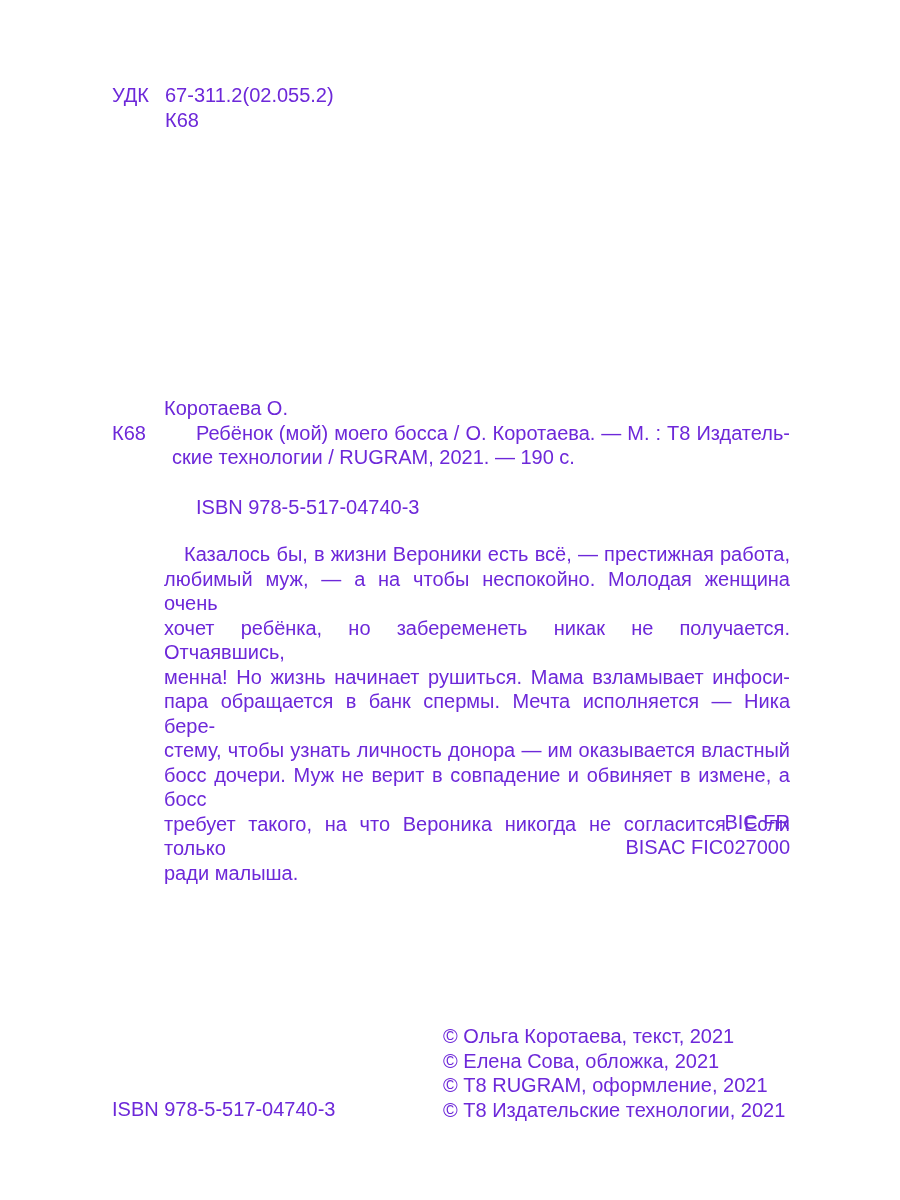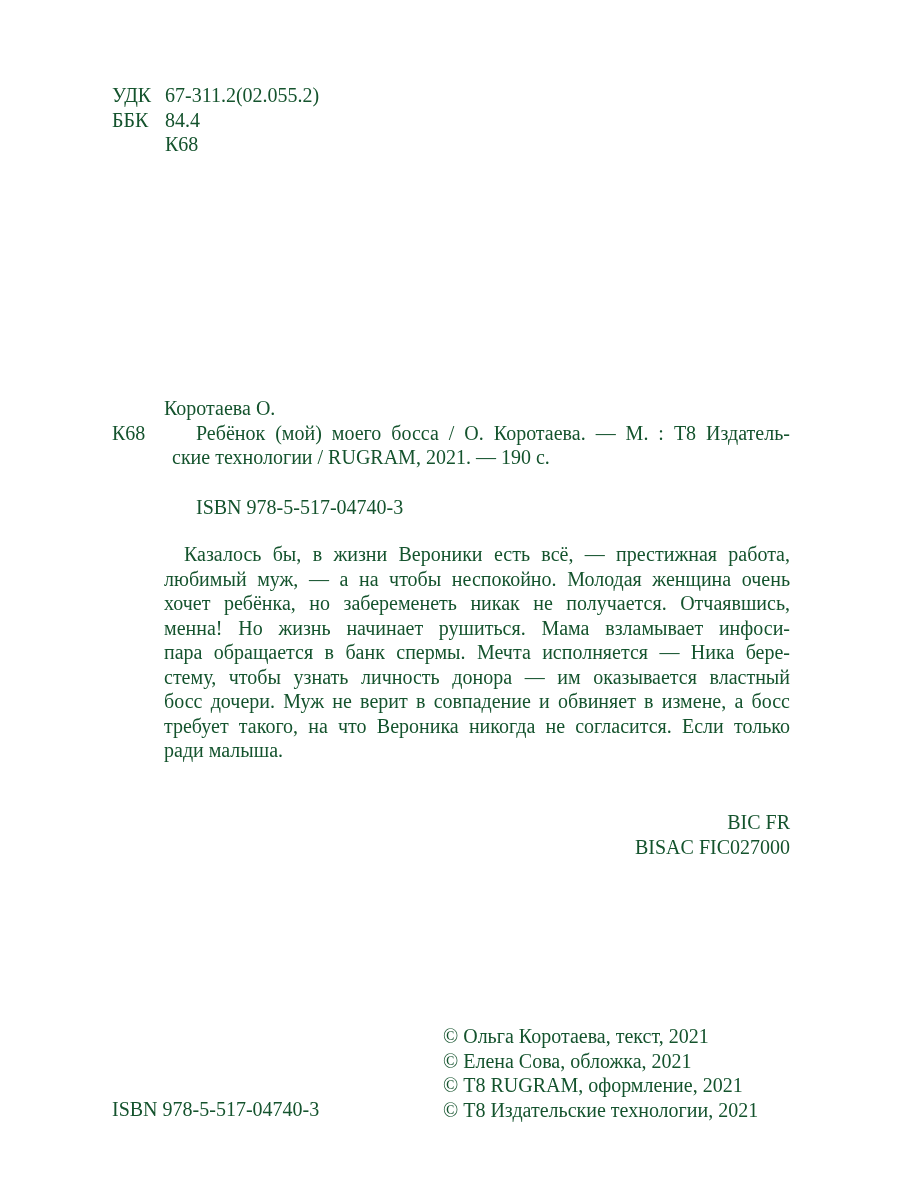--- a/index.html
+++ b/index.html
@@ -5,22 +5,22 @@
   html, body {
     margin: 0;
     padding: 0;
     background: #ffffff;
   }
   .page {
     position: relative;
     width: 900px;
     height: 1200px;
     background: #ffffff;
-    font-family: Liberation Serif, serif;
-    color: #14532d;
+    font-family: Liberation Sans, sans-serif;
+    color: #6d28d9;
     font-size: 20px;
     line-height: 24.5px;
     overflow: hidden;
   }
   .abs { position: absolute; }
 
   
   .udk-block { left: 112px; top: 83px; }
   .udk-row { display: flex; }
   .udk-label { width: 53px; }
@@ -58,24 +58,20 @@
 <body>
 
 <div class="page">
 
   <div class="abs udk-block">
     <div class="udk-row">
       <span class="udk-label">УДК</span>
       <span>67-311.2(02.055.2)</span>
     </div>
     <div class="udk-row">
-      <span class="udk-label">ББК</span>
-      <span>84.4</span>
-    </div>
-    <div class="udk-row">
       <span class="udk-label"></span>
       <span>К68</span>
     </div>
   </div>
 
   <div class="abs catalog-block">
     <div class="catalog-author">Коротаева О.</div>
     <div class="catalog-entry">
       <span class="catalog-code">К68</span>
       <div class="entry-line-1">Ребёнок (мой) моего босса / О. Коротаева. — М. : Т8 Издатель-</div>

